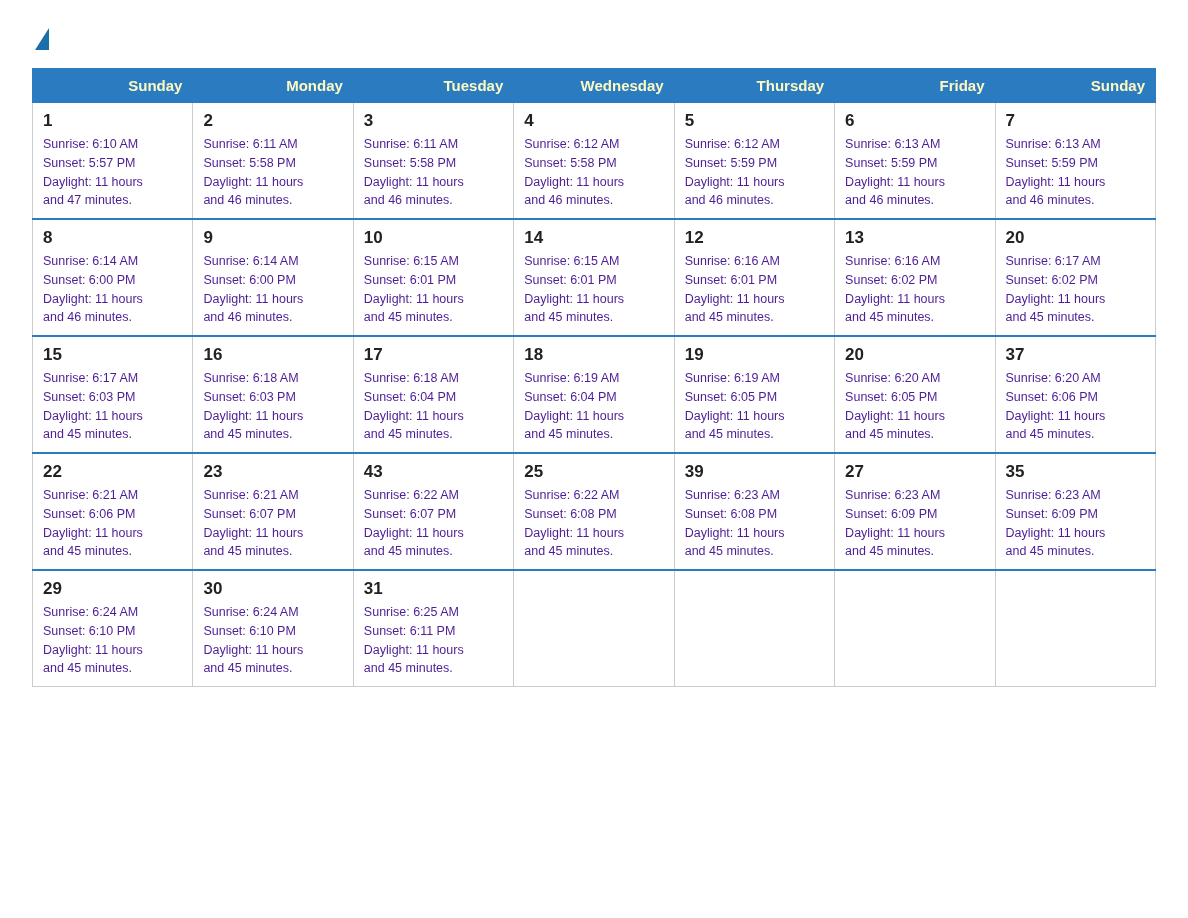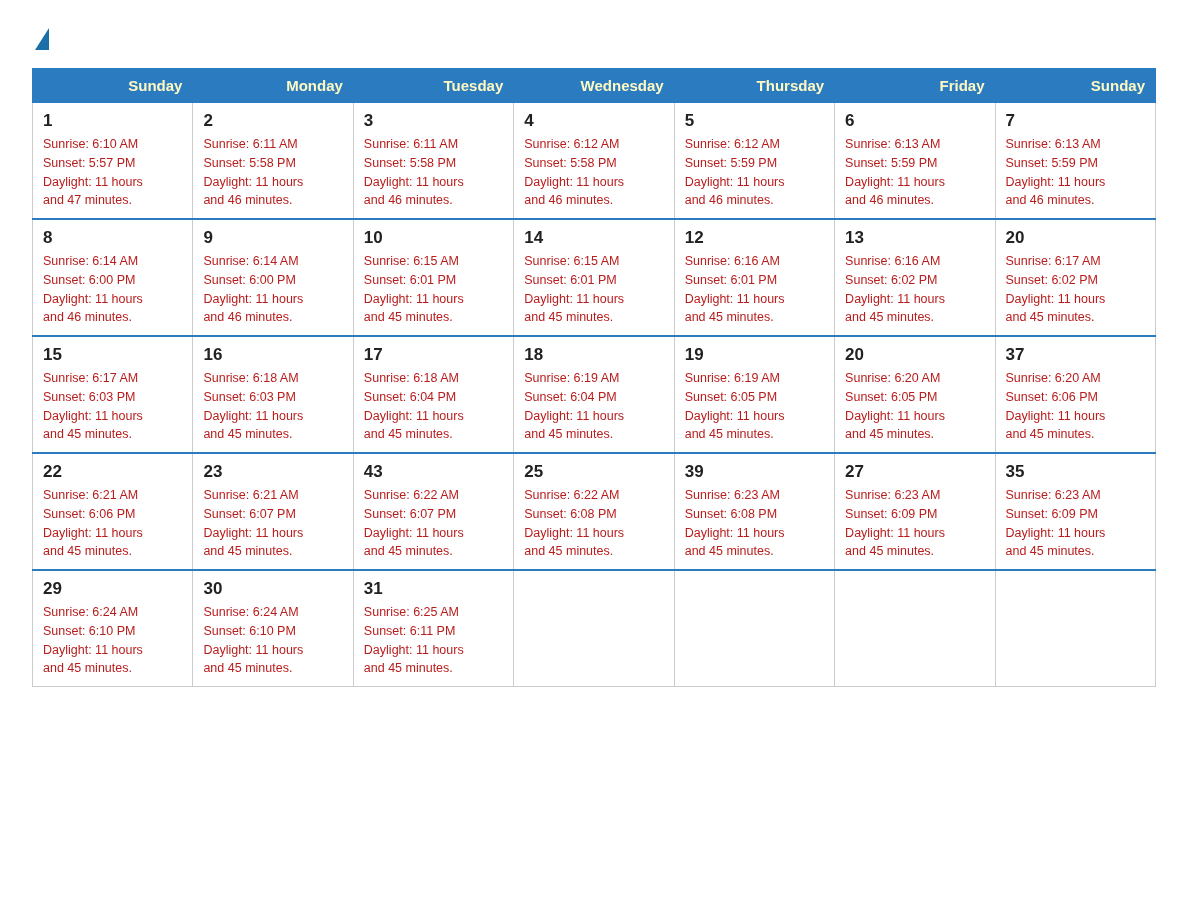--- a/index.html
+++ b/index.html
@@ -89,21 +89,21 @@
     .day-num {
       font-size: 17px;
       font-weight: bold;
       color: #222;
       margin-bottom: 4px;
       display: block;
     }
     .day-info {
       font-size: 12.5px;
       line-height: 1.5;
-      color: #b91c1c;
+      color: #4c1d95;
     }
     .empty-cell {
       background: #fff;
     }
   </style>
 </head>
 <body>
 
 <div class="header">
   <div class="logo">

